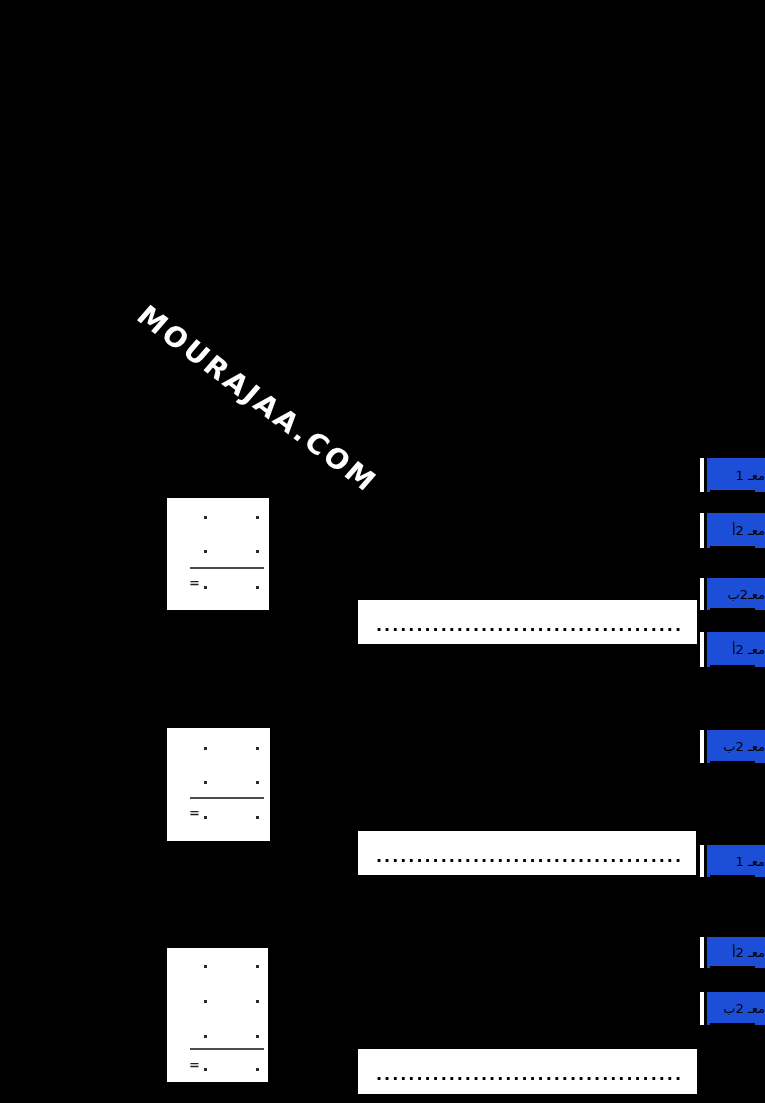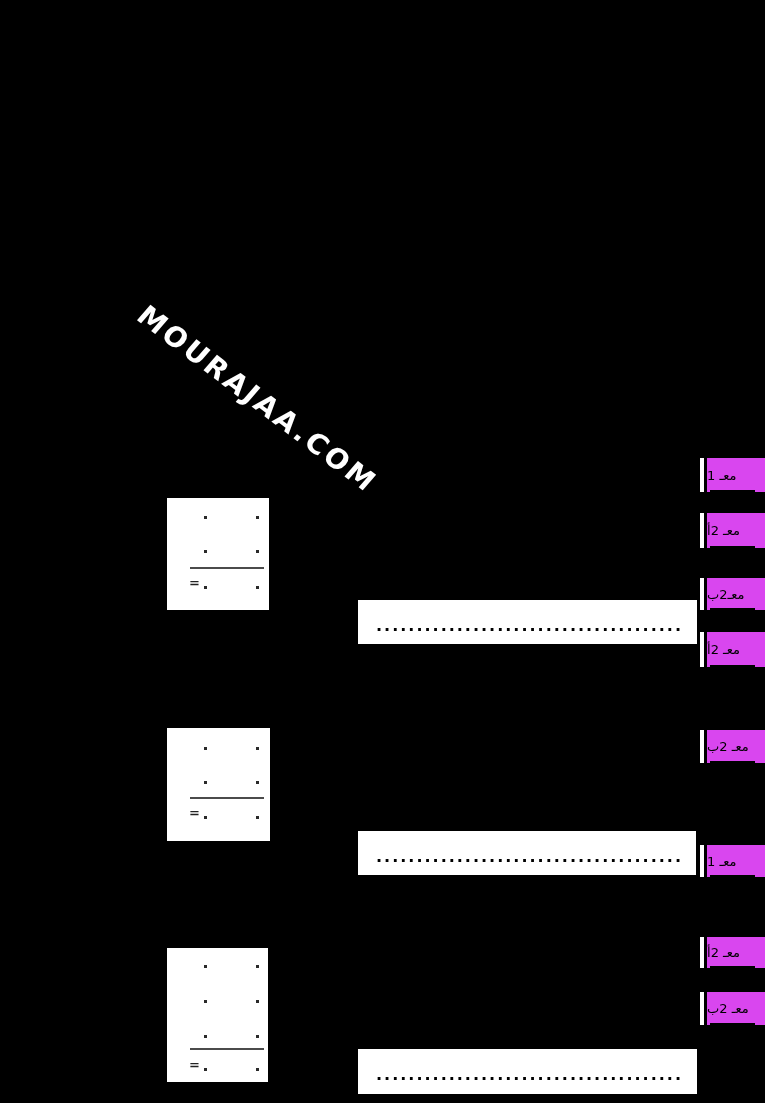--- a/index.html
+++ b/index.html
@@ -79,24 +79,24 @@
   }
   .grade-tab .strip {
     position: absolute;
     left: 0; top: 0; bottom: 0;
     width: 4px;
     background: #ffffff;
   }
   .grade-tab .pane {
     position: absolute;
     left: 7px; right: 0; top: 0; bottom: 0;
-    background: #d946ef;
+    background: #1d4ed8;
     display: flex;
     align-items: center;
-    justify-content: flex-start;
+    justify-content: flex-end;
   }
   .grade-tab .tab-label {
     direction: rtl;
     color: #000000;
     font-size: 13px;
     line-height: 1;
     white-space: nowrap;
   }
   .grade-tab .underline {
     position: absolute;

